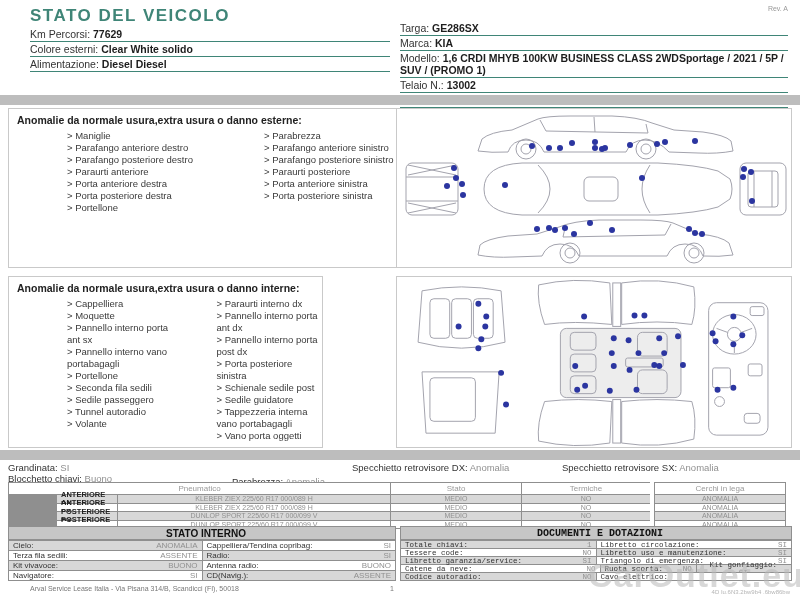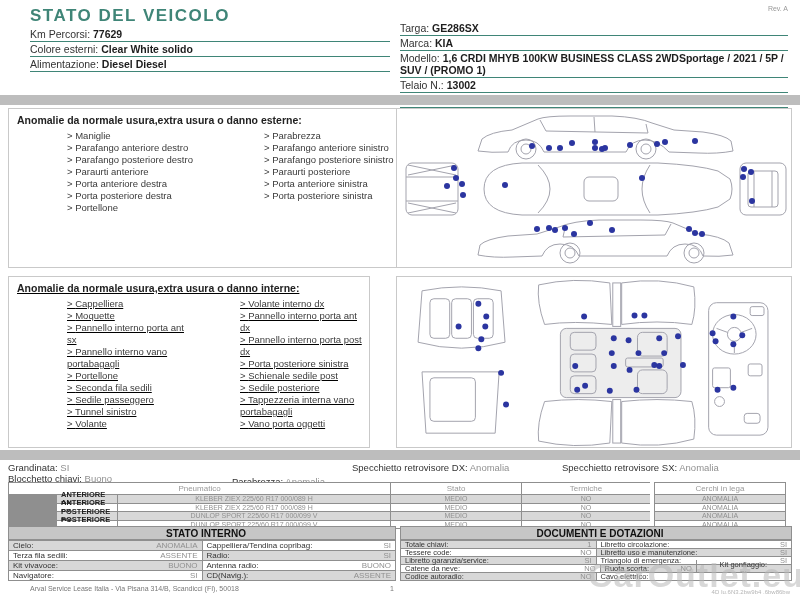--- a/index.html
+++ b/index.html
@@ -175,41 +175,41 @@
           <circle cx="176" cy="125" r="3" fill="#2b35a0"></circle>
           <circle cx="192" cy="114" r="3" fill="#2b35a0"></circle>
           <circle cx="214" cy="121" r="3" fill="#2b35a0"></circle>
           <circle cx="291" cy="120" r="3" fill="#2b35a0"></circle>
           <circle cx="297" cy="124" r="3" fill="#2b35a0"></circle>
           <circle cx="304" cy="125" r="3" fill="#2b35a0"></circle>
         </g>
     </svg>
   </div>
 
-  <div class="abox" style="left:8px; top:276px; width:362px; height:172px;text-decoration:underline;">
+  <div class="abox" style="left:8px; top:276px; width:315px; height:172px;">
     <h3>Anomalie da normale usura,extra usura o danno interne:</h3>
     <div class="acols">
       <div class="acol">
         <div class="aitem">Cappelliera</div>
         <div class="aitem">Moquette</div>
         <div class="aitem">Pannello interno porta ant sx</div>
         <div class="aitem">Pannello interno vano portabagagli</div>
         <div class="aitem">Portellone</div>
         <div class="aitem">Seconda fila sedili</div>
         <div class="aitem">Sedile passeggero</div>
-        <div class="aitem">Tunnel sinistro</div>
+        <div class="aitem">Tunnel autoradio</div>
         <div class="aitem">Volante</div>
       </div>
       <div class="acol">
-        <div class="aitem">Volante interno dx</div>
+        <div class="aitem">Paraurti interno dx</div>
         <div class="aitem">Pannello interno porta ant dx</div>
         <div class="aitem">Pannello interno porta post dx</div>
         <div class="aitem">Porta posteriore sinistra</div>
         <div class="aitem">Schienale sedile post</div>
-        <div class="aitem">Sedile posteriore</div>
+        <div class="aitem">Sedile guidatore</div>
         <div class="aitem">Tappezzeria interna vano portabagagli</div>
         <div class="aitem">Vano porta oggetti</div>
       </div>
     </div>
   </div>
 
   <div class="dbox" style="left:396px; top:276px; width:396px; height:172px;">
     <svg viewBox="0 0 392 172">
       <g stroke="#a3a3ad" fill="none" stroke-width="1">
 
@@ -371,21 +371,21 @@
           <span class="lbl">Navigatore:</span>
           <span class="val">SI</span>
         </div>
       <div class="bhalf gray">
           <span class="lbl">CD(Navig.):</span>
           <span class="val">ASSENTE</span>
         </div>
     </div>
   </div>
 
-  <div class="btable doc-rows" style="left:400px; width:392px;">
+  <div class="btable doc-rows" style="left:400px; width:392px;font-family:Liberation Mono, monospace;">
     <div class="btitle">DOCUMENTI E DOTAZIONI</div>
     <div class="brow">
       <div class="bhalf gray">
           <span class="lbl">Totale chiavi:</span>
           <span class="val">1</span>
         </div>
       <div class="bhalf white">
           <span class="lbl">Libretto circolazione:</span>
           <span class="val">SI</span>
         </div>

